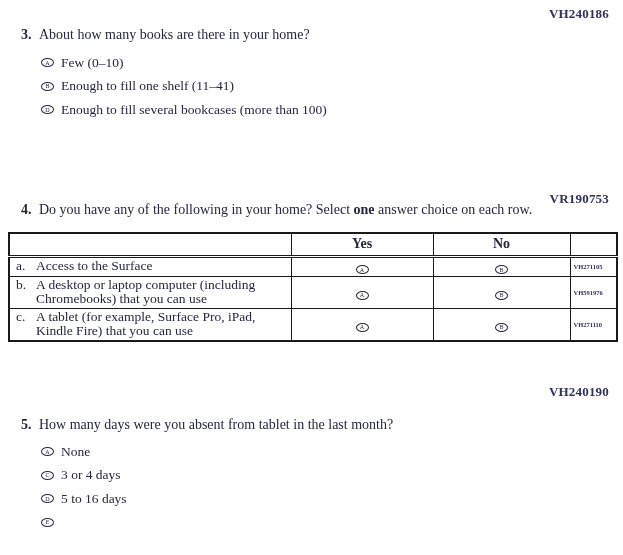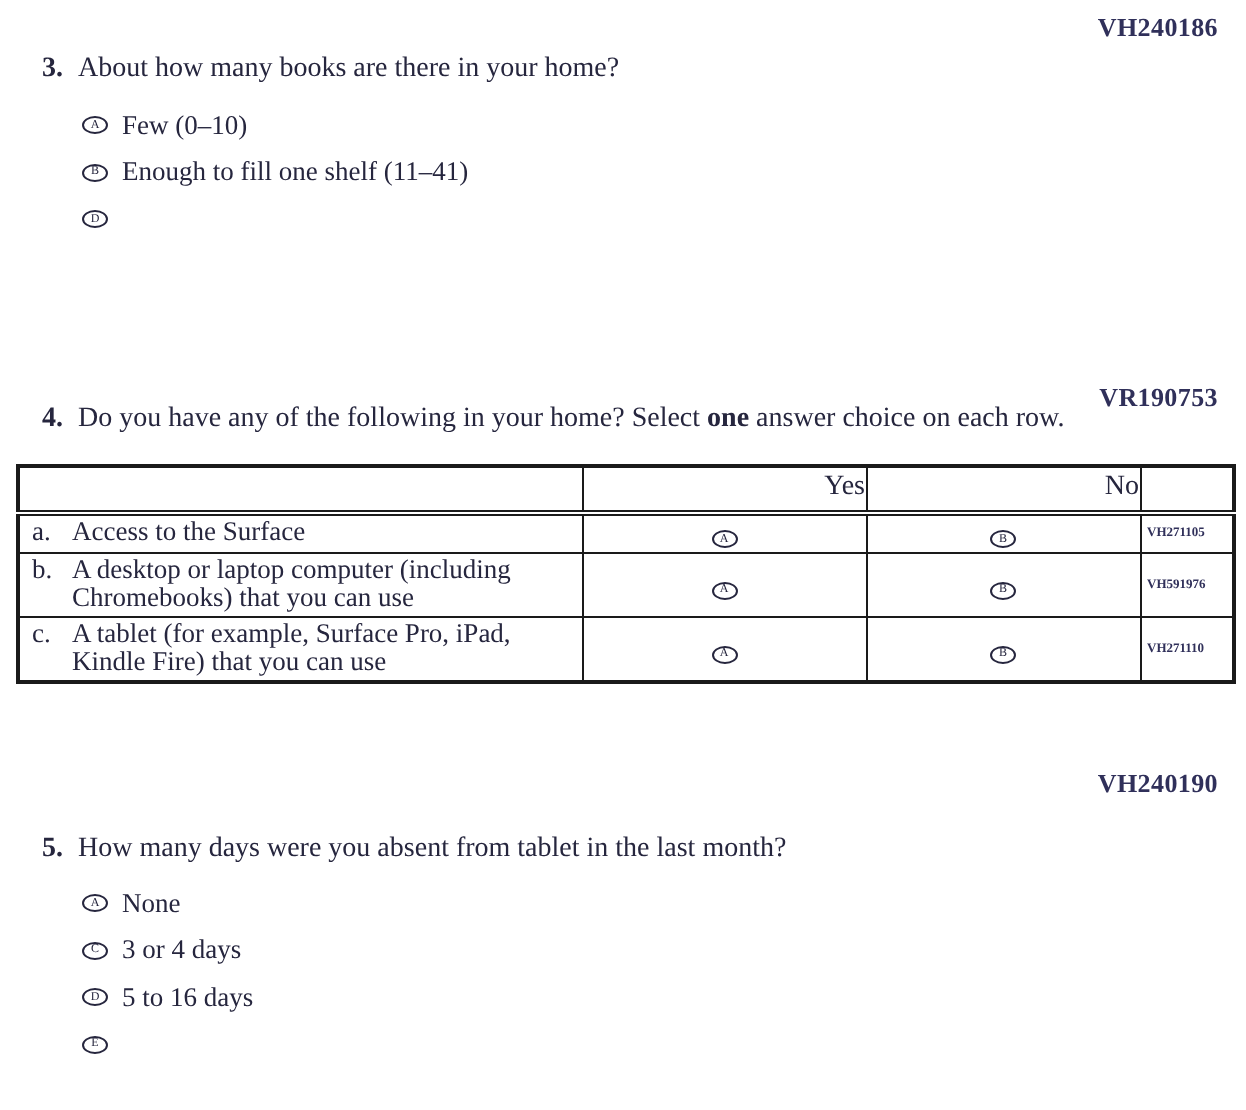--- a/index.html
+++ b/index.html
@@ -63,22 +63,22 @@
     table-layout: fixed;
     border: 2px solid #1a1a1a;
   }
   table.grid td, table.grid th {
     border: 1px solid #1a1a1a;
     vertical-align: middle;
   }
   table.grid thead th {
     height: 23px;
     font-size: 14px;
-    font-weight: normal;
-    text-align: right;
+    font-weight: bold;
+    text-align: center;
     border-bottom: 3px double #1a1a1a;
   }
   td.item-cell { padding: 1px 4px 1px 6px; }
   .row-label {
     display: flex;
     font-size: 13.5px;
     line-height: 14.5px;
   }
   .row-letter { width: 20px; flex: 0 0 auto; }
   .row-text { flex: 1; }
@@ -106,20 +106,21 @@
   <div class="option">
     <span class="bubble">A</span>
     <span class="opt-label">Few (0–10)</span>
   </div>
   <div class="option">
     <span class="bubble">B</span>
     <span class="opt-label">Enough to fill one shelf (11–41)</span>
   </div>
   <div class="option">
     <span class="bubble">D</span>
+    <span class="opt-label">Enough to fill several bookcases (more than 100)</span>
   </div>
 </div>
 
 <div class="code" style="top:191px;">VR190753</div>
 
 <div class="question-row" style="top:201px;">
   <span class="qnum">4.</span>
   <span class="qtext"><span>Do you have any of the following in your home? Select </span><b>one</b><span> answer choice on each row.</span></span>
 </div>
 

